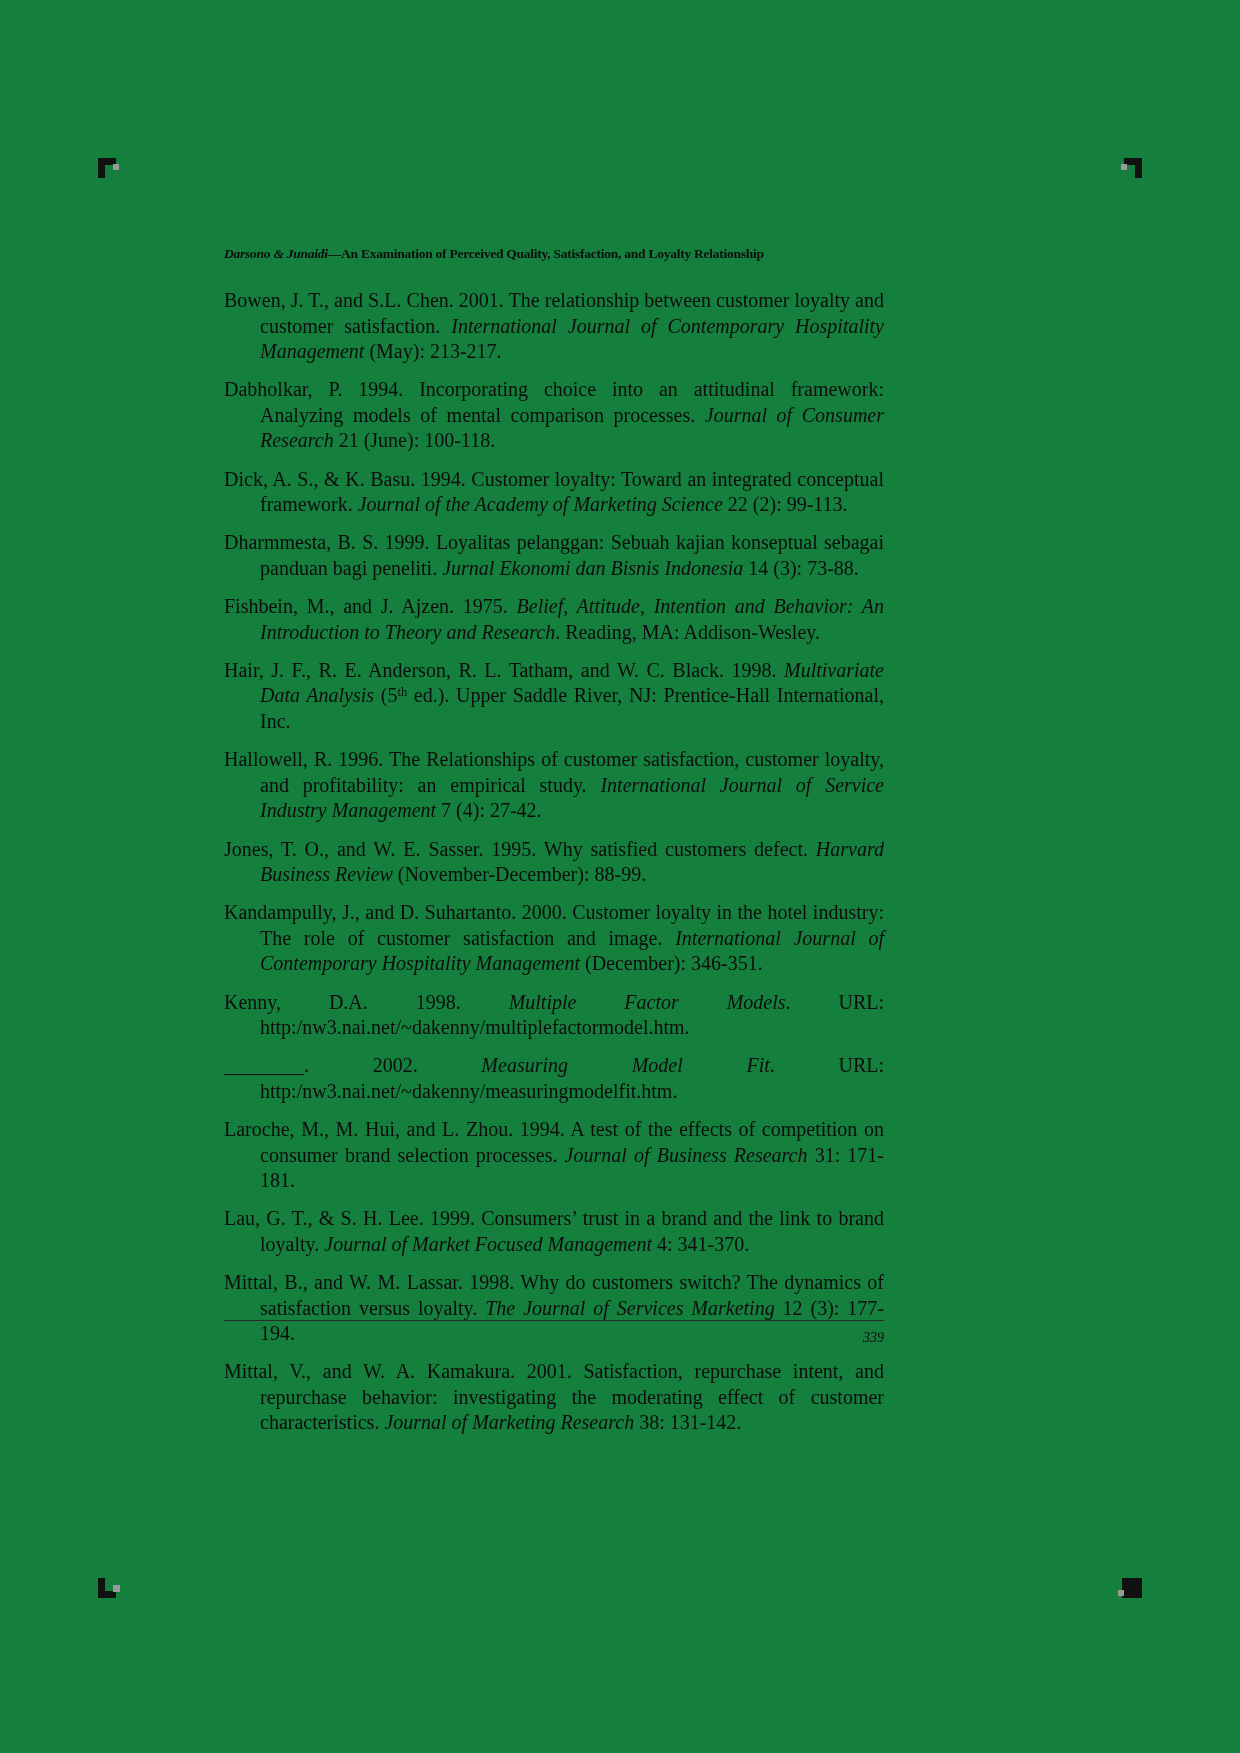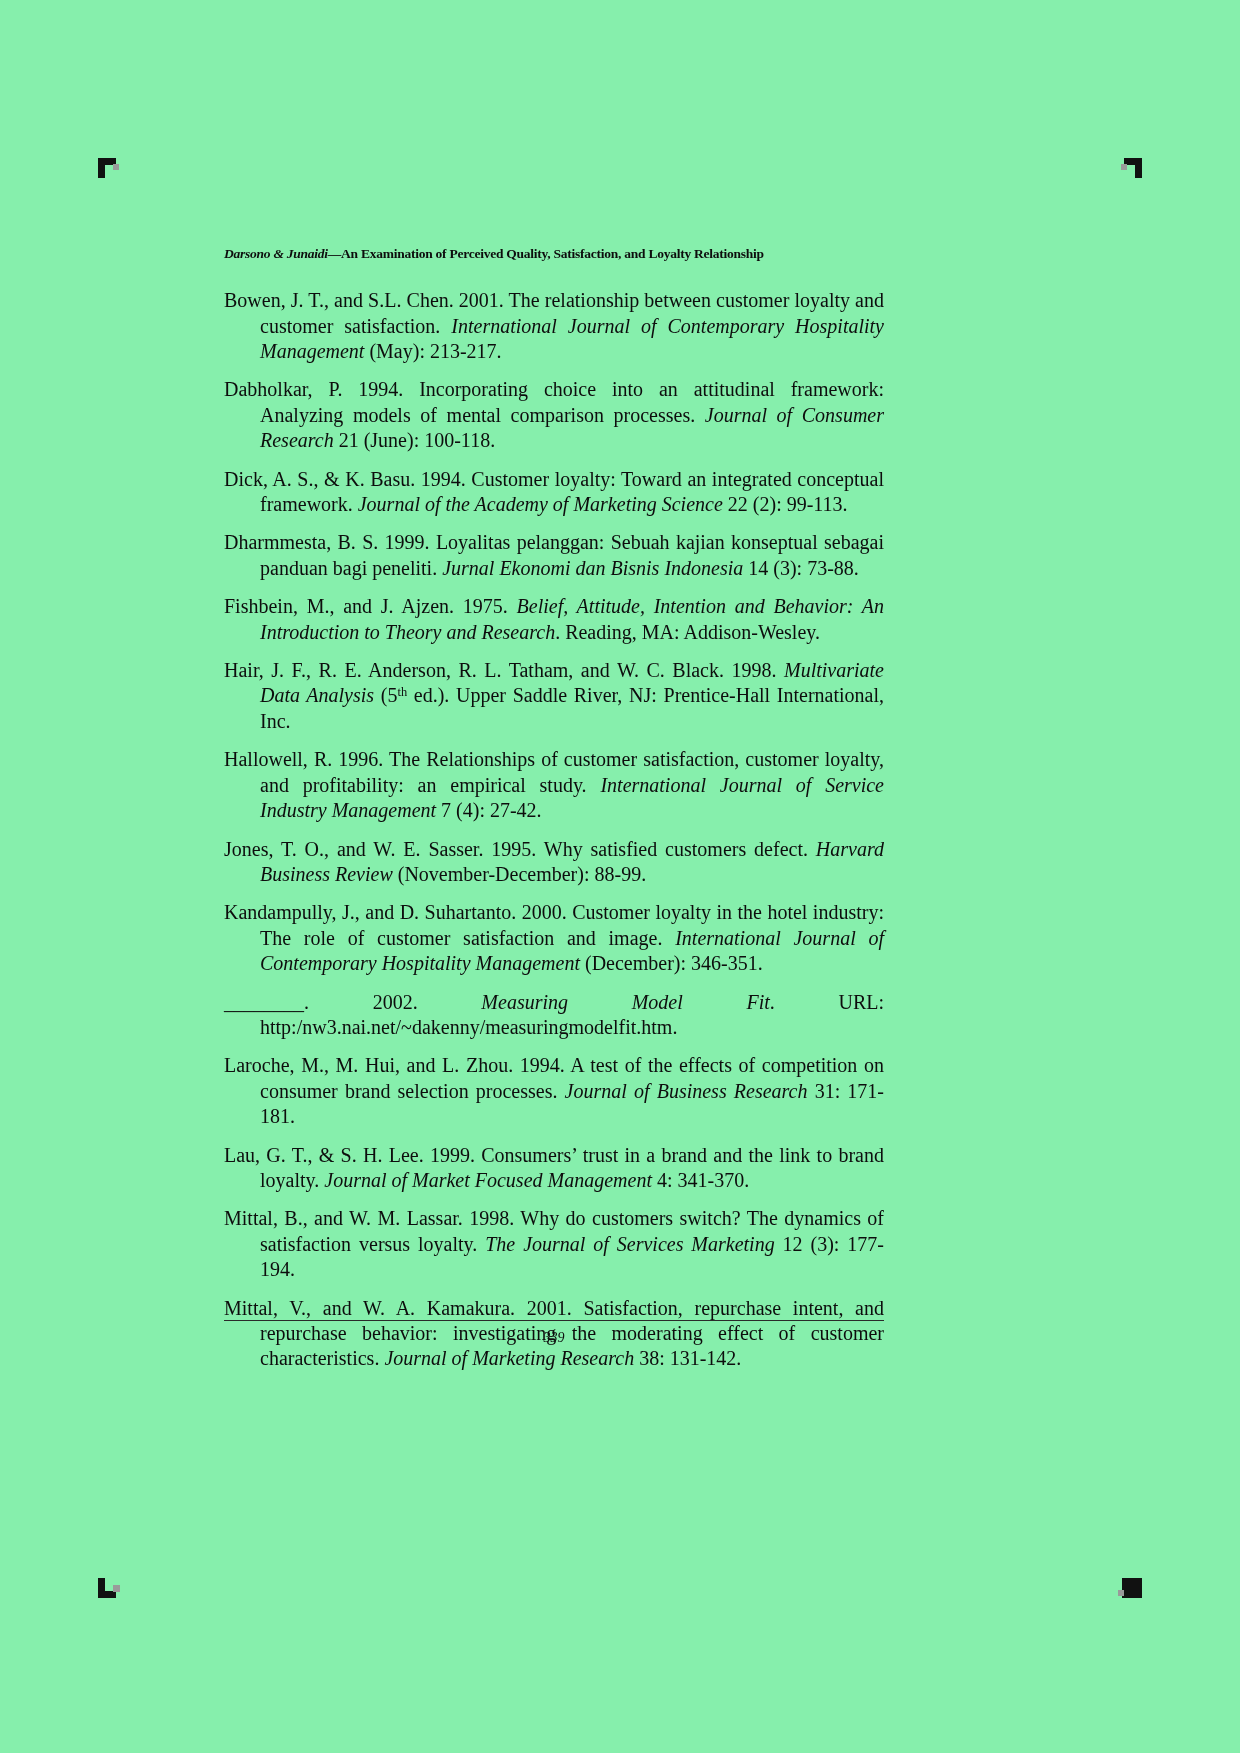--- a/index.html
+++ b/index.html
@@ -4,21 +4,21 @@
 <style>
   html, body {
     margin: 0;
     padding: 0;
     background: #ffffff;
   }
   .page {
     position: relative;
     width: 1240px;
     height: 1753px;
-    background: #86efac;
+    background: #15803d;
     overflow: hidden;
     font-family: "Liberation Serif", "DejaVu Serif", serif;
     color: #0d0d0d;
   }
 
   
   .regmark {
     position: absolute;
     width: 26px;
     height: 26px;
@@ -96,21 +96,21 @@
     width: 660px;
     height: 1px;
     background: #2a2a2a;
   }
 
   .folio {
     position: absolute;
     left: 224px;
     top: 1330px;
     width: 660px;
-    text-align: center;
+    text-align: right;
     font-style: italic;
     font-size: 14px;
   }
 </style>
 </head>
 <body>
 
 <div class="page">
 
   <div class="regmark rm-tl">
@@ -142,20 +142,21 @@
     <div class="ref-list" id="ref-list">
         <div class="ref"><span>Bowen, J. T., and S.L. Chen. 2001. The relationship between customer loyalty and customer satisfaction. </span><em>International Journal of Contemporary Hospitality Management</em><span> (May): 213-217.</span></div>
         <div class="ref"><span>Dabholkar, P. 1994. Incorporating choice into an attitudinal framework: Analyzing models of mental comparison processes. </span><em>Journal of Consumer Research</em><span> 21 (June): 100-118.</span></div>
         <div class="ref"><span>Dick, A. S., &amp; K. Basu. 1994. Customer loyalty: Toward an integrated conceptual framework. </span><em>Journal of the Academy of Marketing Science</em><span> 22 (2): 99-113.</span></div>
         <div class="ref"><span>Dharmmesta, B. S. 1999. Loyalitas pelanggan: Sebuah kajian konseptual sebagai panduan bagi peneliti. </span><em>Jurnal Ekonomi dan Bisnis Indonesia</em><span> 14 (3): 73-88.</span></div>
         <div class="ref"><span>Fishbein, M., and J. Ajzen. 1975. </span><em>Belief, Attitude, Intention and Behavior: An Introduction to Theory and Research</em><span>. Reading, MA: Addison-Wesley.</span></div>
         <div class="ref"><span>Hair, J. F., R. E. Anderson, R. L. Tatham, and W. C. Black. 1998. </span><em>Multivariate Data Analysis</em><span> (5</span><sup>th</sup><span> ed.). Upper Saddle River, NJ: Prentice-Hall International, Inc.</span></div>
         <div class="ref"><span>Hallowell, R. 1996. The Relationships of customer satisfaction, customer loyalty, and profitability: an empirical study. </span><em>International Journal of Service Industry Management</em><span> 7 (4): 27-42.</span></div>
         <div class="ref"><span>Jones, T. O., and W. E. Sasser. 1995. Why satisfied customers defect. </span><em>Harvard Business Review</em><span> (November-December): 88-99.</span></div>
         <div class="ref"><span>Kandampully, J., and D. Suhartanto. 2000. Customer loyalty in the hotel industry: The role of customer satisfaction and image. </span><em>International Journal of Contemporary Hospitality Management</em><span> (December): 346-351.</span></div>
+        <div class="ref"><span>Kenny, D.A. 1998. </span><em>Multiple Factor Models</em><span>. URL: http:/nw3.nai.net/~dakenny/multiplefactormodel.htm.</span></div>
         <div class="ref"><span>________. 2002. </span><em>Measuring Model Fit</em><span>. URL: http:/nw3.nai.net/~dakenny/measuringmodelfit.htm.</span></div>
         <div class="ref"><span>Laroche, M., M. Hui, and L. Zhou. 1994. A test of the effects of competition on consumer brand selection processes. </span><em>Journal of Business Research</em><span> 31: 171-181.</span></div>
         <div class="ref"><span>Lau, G. T., &amp; S. H. Lee. 1999. Consumers’ trust in a brand and the link to brand loyalty. </span><em>Journal of Market Focused Management</em><span> 4: 341-370.</span></div>
         <div class="ref"><span>Mittal, B., and W. M. Lassar. 1998. Why do customers switch? The dynamics of satisfaction versus loyalty. </span><em>The Journal of Services Marketing</em><span> 12 (3): 177-194.</span></div>
         <div class="ref"><span>Mittal, V., and W. A. Kamakura. 2001. Satisfaction, repurchase intent, and repurchase behavior: investigating the moderating effect of customer characteristics. </span><em>Journal of Marketing Research</em><span> 38: 131-142.</span></div>
       </div>
 
   </div>
 
   <div class="rule"></div>

